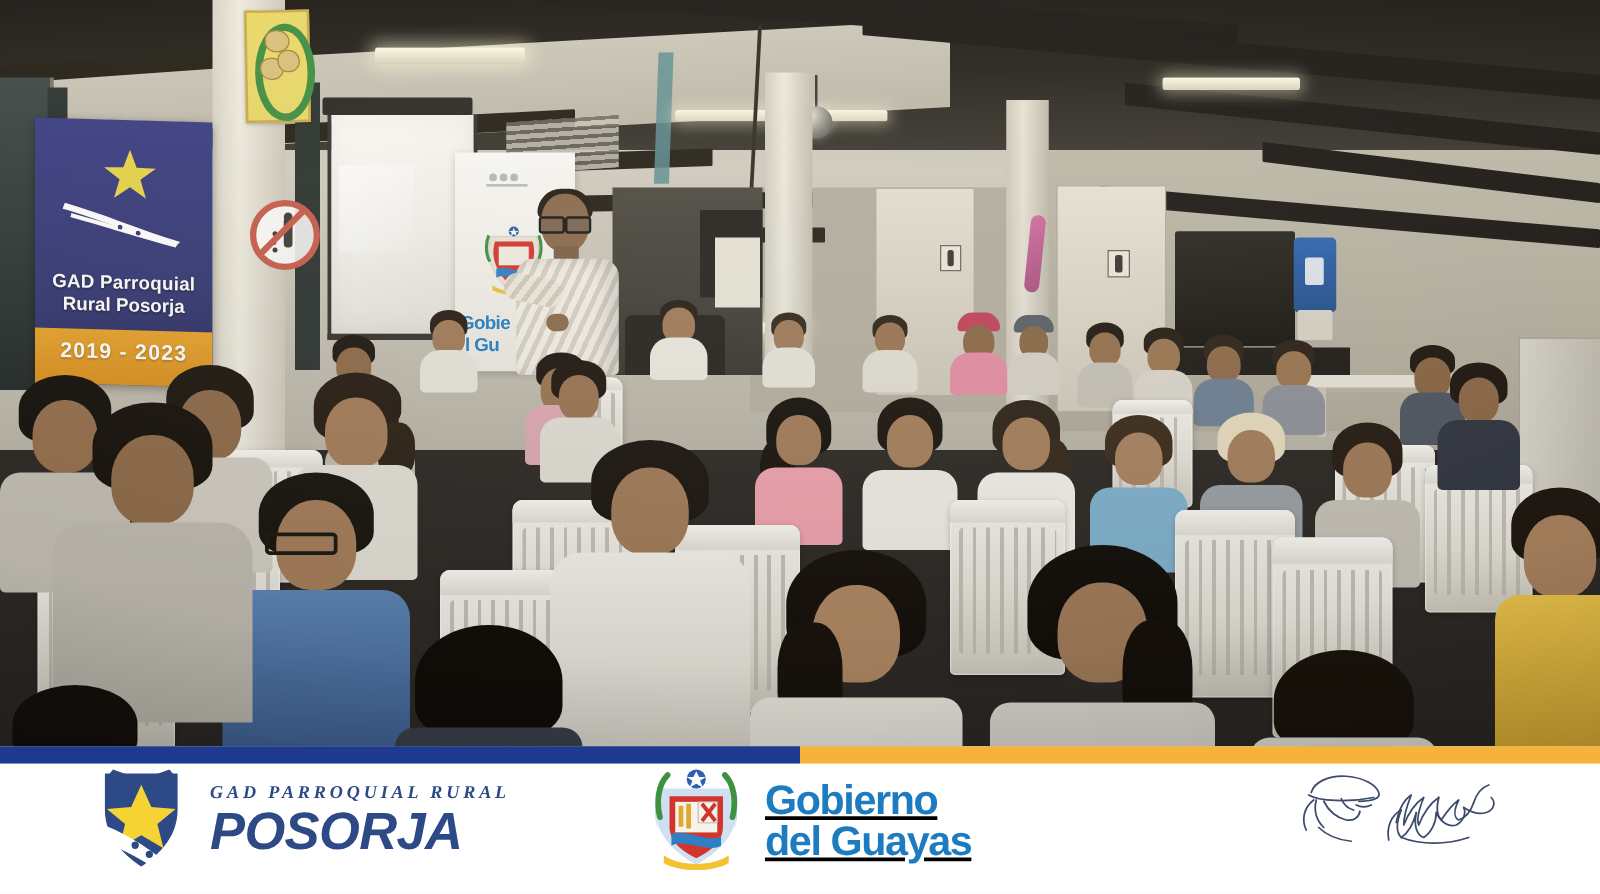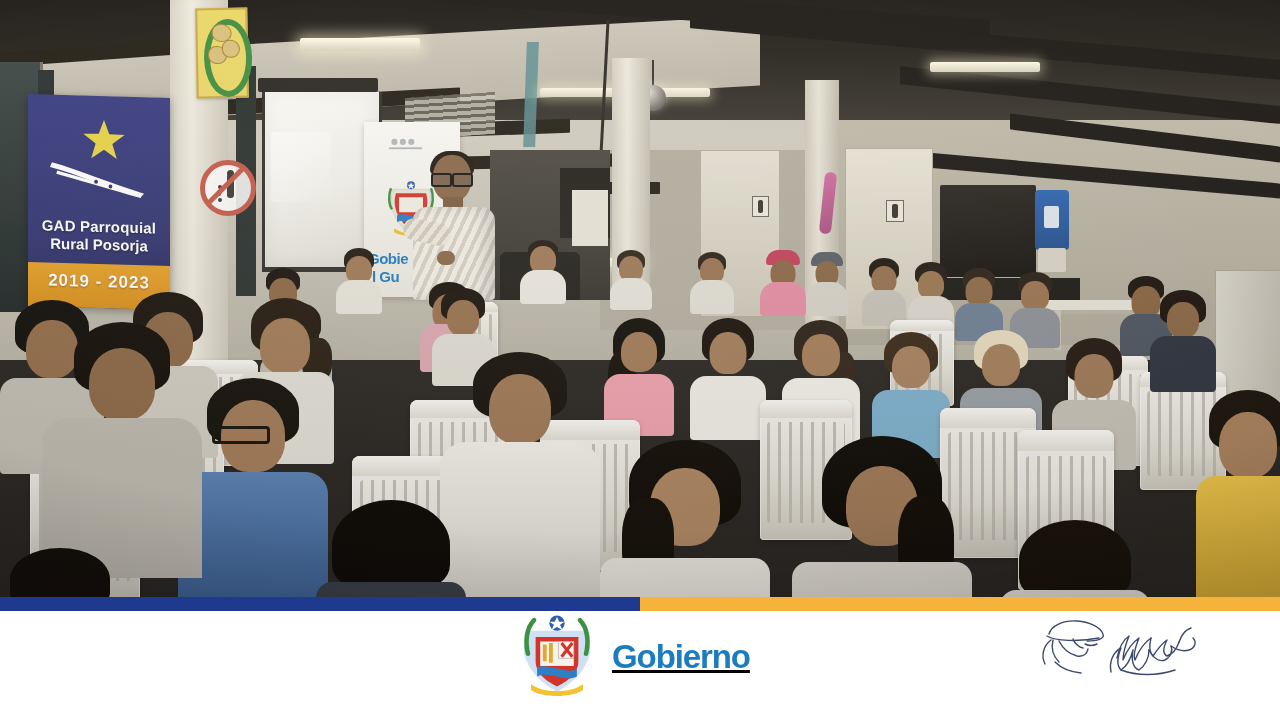--- a/index.html
+++ b/index.html
@@ -517,40 +517,56 @@
     <div id="photo-grade"></div>
   </div>
 
   <div id="divider">
     <div class="left"></div>
     <div class="right"></div>
   </div>
 
   <div id="footer"></div>
 
+  <div id="f-posorja">
+    <svg id="posorja-mark" viewBox="0 0 100 104">
+      <path d="M14,6 L86,6 L86,42 C86,72 62,90 50,98 C38,90 14,72 14,42 Z" fill="#2d4a86"></path>
+      <path d="M22,2 L50,12 L78,2 L86,12 L50,24 L14,12 Z" fill="#2d4a86"></path>
+      <polygon points="50,17 60,39 84,41 66,56 72,80 50,67 28,80 34,56 16,41 40,39" fill="#f5d335"></polygon>
+      <path d="M10,56 C28,62 52,76 72,92 L66,99 C46,84 24,70 6,64 Z" fill="#ffffff"></path>
+      <path d="M16,72 C34,78 56,90 70,100" stroke="#ffffff" stroke-width="7" fill="none"></path>
+      <circle cx="44" cy="77" r="3.6" fill="#2d4a86"></circle>
+      <circle cx="58" cy="86" r="3.6" fill="#2d4a86"></circle>
+    </svg>
+    <div id="posorja-words">
+      <div id="posorja-sub">GAD PARROQUIAL RURAL</div>
+      <div id="posorja-main">POSORJA</div>
+    </div>
+  </div>
 
   <div id="f-guayas">
     <svg id="guayas-crest" viewBox="0 0 104 110">
       <path d="M14,22 C4,44 6,76 52,102 C98,76 100,44 90,22 Z" fill="#cfe0f2"></path>
       <path d="M20,16 C10,26 8,48 12,66 C6,46 10,24 20,16 Z" fill="#b9d2ea"></path>
       <path d="M84,16 C94,26 96,48 92,66 C98,46 94,24 84,16 Z" fill="#b9d2ea"></path>
       <path d="M24,30 L80,30 L80,62 C80,80 62,90 52,95 C42,90 24,80 24,62 Z" fill="#d2352c"></path>
       <rect x="30" y="36" width="44" height="32" fill="#f6f3ec"></rect>
       <path d="M26,70 C38,63 66,80 78,72 L78,82 C66,90 38,74 26,82 Z" fill="#2f7fc4"></path>
       <path d="M36,40 L36,62 M44,38 L44,64" stroke="#e0a82e" stroke-width="5"></path>
       <path d="M58,38 L72,56 M72,38 L58,56" stroke="#d2352c" stroke-width="4"></path>
       <rect x="54" y="36" width="20" height="22" fill="none" stroke="#b9b4a6"></rect>
       <circle cx="52" cy="12" r="10" fill="#2f5fb0"></circle>
       <polygon points="52,4 55,10 62,10 56,14 59,21 52,17 45,21 48,14 42,10 49,10" fill="#ffffff"></polygon>
       <path d="M22,8 C12,18 10,36 14,52" stroke="#3f9142" stroke-width="6" fill="none" stroke-linecap="round"></path>
       <path d="M82,8 C92,18 94,36 90,52" stroke="#3f9142" stroke-width="6" fill="none" stroke-linecap="round"></path>
       <path d="M18,92 C34,104 70,104 86,92 L86,100 C70,110 34,110 18,100 Z" fill="#f2c230"></path>
     </svg>
     <div id="guayas-words">
       <div id="guayas-l1">Gobierno</div>
+      <div id="guayas-l2">del Guayas</div>
     </div>
   </div>
 
   <div id="f-signature">
     <svg id="sig-svg" viewBox="0 0 186 62">
       <g fill="none" stroke="#3c4a6b" stroke-width="1.4" stroke-linecap="round" stroke-linejoin="round">
         <path d="M24,18 C26,10 38,4 52,5 C66,6 76,12 78,18 C80,23 72,25 62,25"></path>
         <path d="M22,20 C30,25 54,26 74,22"></path>
         <path d="M28,24 C26,32 28,40 34,46"></path>
         <path d="M34,25 C38,33 44,38 52,40 C58,41 62,38 63,33"></path>

